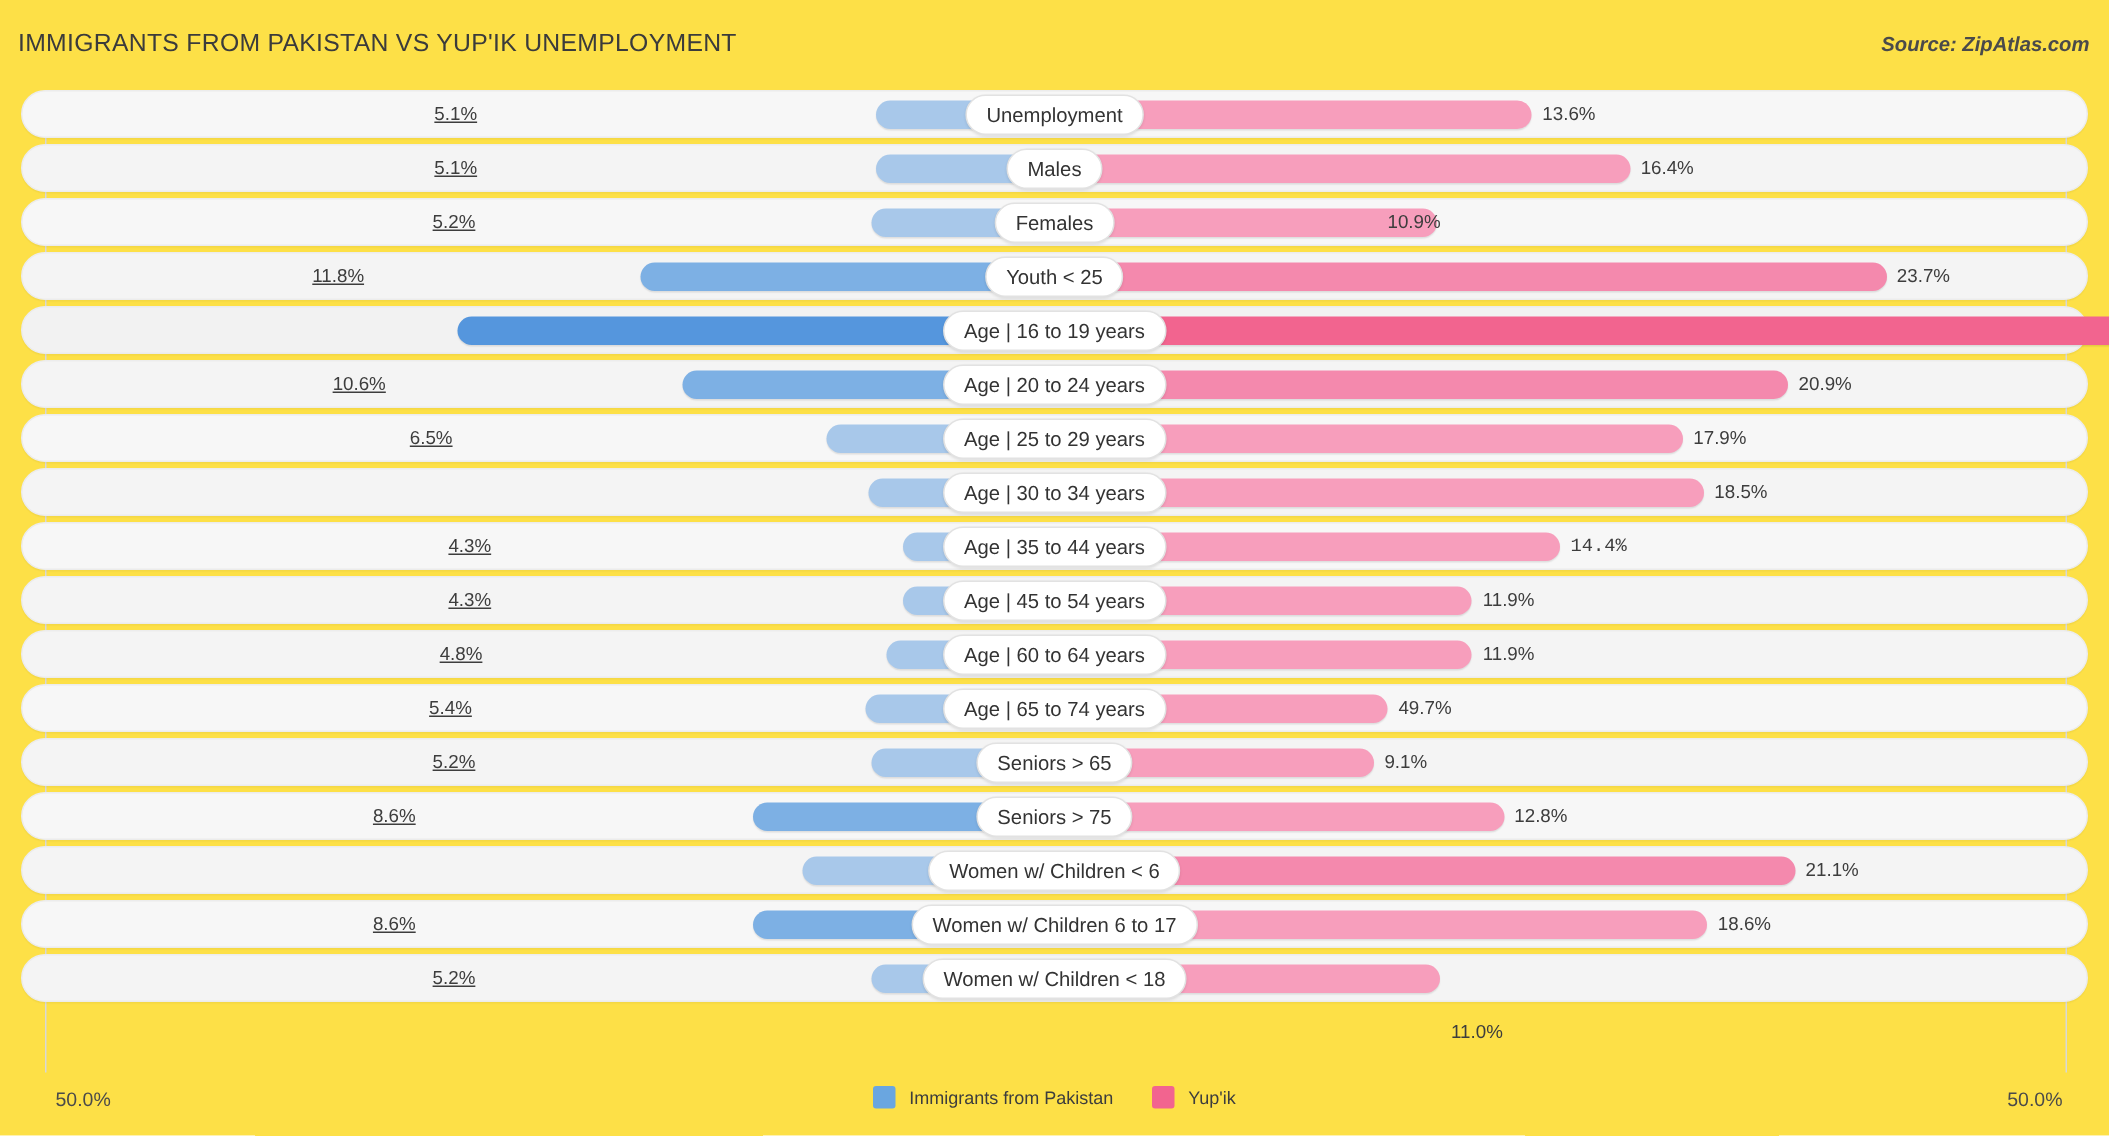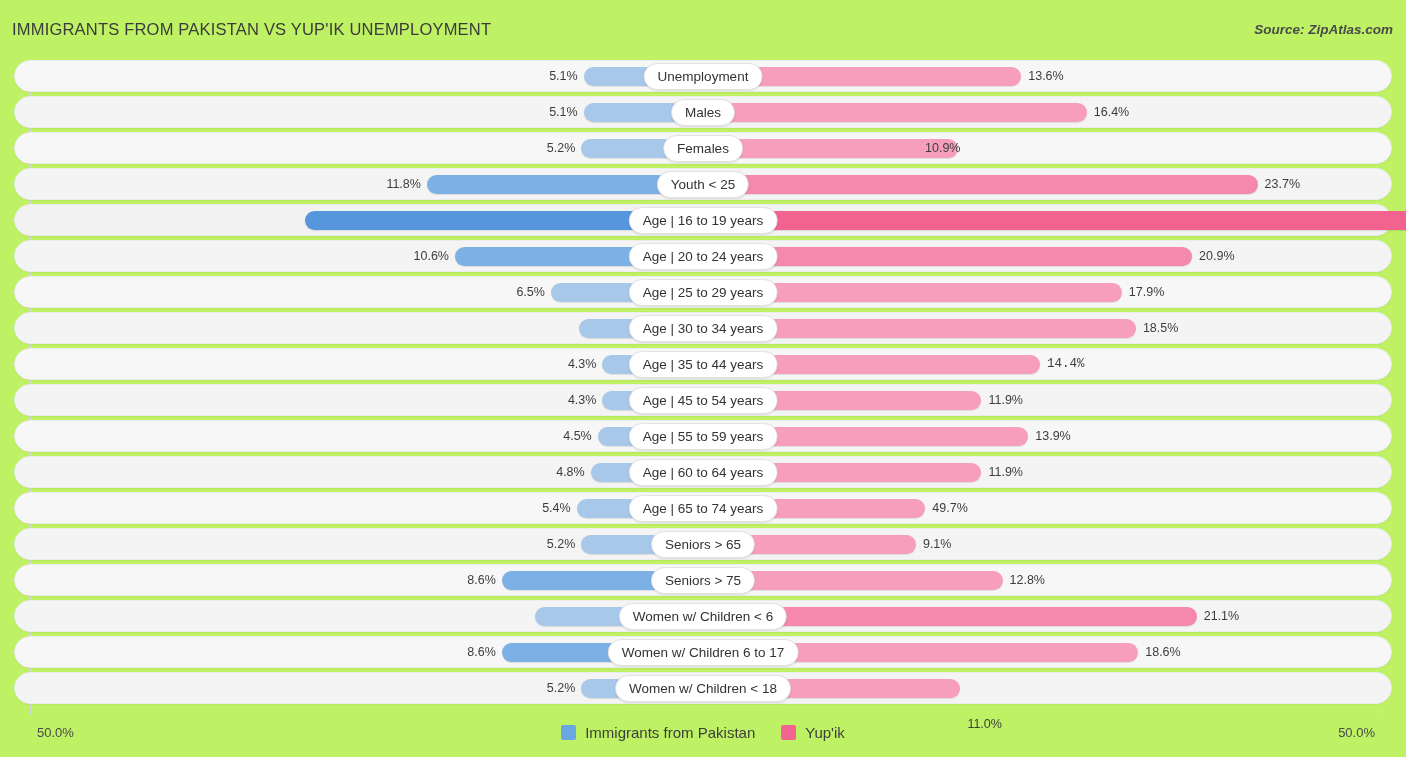--- a/index.html
+++ b/index.html
@@ -6,21 +6,21 @@
   html, body {
     margin: 0; padding: 0;
     width: 1406px; height: 757px;
     background: #ffffff;
     font-family: "Liberation Sans", sans-serif;
     overflow: hidden;
   }
   #page {
     position: relative;
     width: 1406px; height: 757px;
-    background: #bef264;
+    background: #fde047;
   }
 
   
   #header {
     position: absolute; left: 0; top: 0; width: 1406px; height: 58px;
   }
   #chart-title {
     position: absolute; left: 12px; top: 20px;
     font-size: 16.5px; letter-spacing: .2px;
     color: #3b3b3b; font-weight: 400;
@@ -80,21 +80,21 @@
     box-shadow: 0 1px 1px rgba(0,0,0,0.10);
   }
   
   .bar-left  { border-radius: 10px; }
   .bar-right { border-radius: 10px; }
 
   .val {
     position: absolute; top: 9px; height: 19px; line-height: 19px;
     font-size: 12.5px; color: #3d3d3d; white-space: nowrap;
   }
-  .val-left  { text-align: right; }
+  .val-left  { text-align: center; text-decoration: underline; }
   .val-right { text-align: left; }
   .val.inside {
     color: #ffffff; font-weight: bold;
   }
 
   .pill {
     position: absolute; top: 5px; height: 27px; line-height: 25px;
     transform: translateX(-50%);
     left: 703px;
     background: #ffffff;
@@ -120,21 +120,21 @@
   #axis-max {
     position: absolute; right: 31px; top: 10px;
     font-size: 13px; color: #4a4a4a;
   }
   #legend {
     position: absolute; left: 0; right: 0; top: 9px;
     display: flex; justify-content: center; align-items: center; gap: 26px;
   }
   .legend-item { display: flex; align-items: center; gap: 9px; }
   .legend-swatch { width: 15px; height: 15px; border-radius: 2px; }
-  .legend-text { font-size: 15px; color: #3d3d3d; white-space: nowrap; }
+  .legend-text { font-size: 12px; color: #3d3d3d; white-space: nowrap; }
 </style>
 </head>
 <body>
 
 <div id="page">
 
   <div id="header">
     <div id="chart-title">IMMIGRANTS FROM PAKISTAN VS YUP'IK UNEMPLOYMENT</div>
     <div id="source-label">Source: ZipAtlas.com</div>
   </div>
@@ -233,30 +233,20 @@
           </div>
         </div>
         <div class="row alt">
           <div class="row-band"></div>
           <div class="row-inner">
             <div class="bar bar-left" style="width: 100.62px; background: rgb(168, 200, 234);"></div>
             <div class="bar bar-right" style="width: 278.46px; background: rgb(247, 158, 188);"></div>
             <div class="val val-left" style="right: 809.62px; left: 30px;">4.3%</div>
             <div class="val val-right" style="left: 988.46px;">11.9%</div>
             <div class="pill">Age | 45 to 54 years</div>
-          </div>
-        </div>
-        <div class="row">
-          <div class="row-band"></div>
-          <div class="row-inner">
-            <div class="bar bar-left" style="width: 105.3px; background: rgb(168, 200, 234);"></div>
-            <div class="bar bar-right" style="width: 325.26px; background: rgb(247, 158, 188);"></div>
-            <div class="val val-left" style="right: 814.3px; left: 30px;">4.5%</div>
-            <div class="val val-right" style="left: 1035.26px;">13.9%</div>
-            <div class="pill">Age | 55 to 59 years</div>
           </div>
         </div>
         <div class="row alt">
           <div class="row-band"></div>
           <div class="row-inner">
             <div class="bar bar-left" style="width: 112.32px; background: rgb(168, 200, 234);"></div>
             <div class="bar bar-right" style="width: 278.46px; background: rgb(247, 158, 188);"></div>
             <div class="val val-left" style="right: 821.32px; left: 30px;">4.8%</div>
             <div class="val val-right" style="left: 988.46px;">11.9%</div>
             <div class="pill">Age | 60 to 64 years</div>

